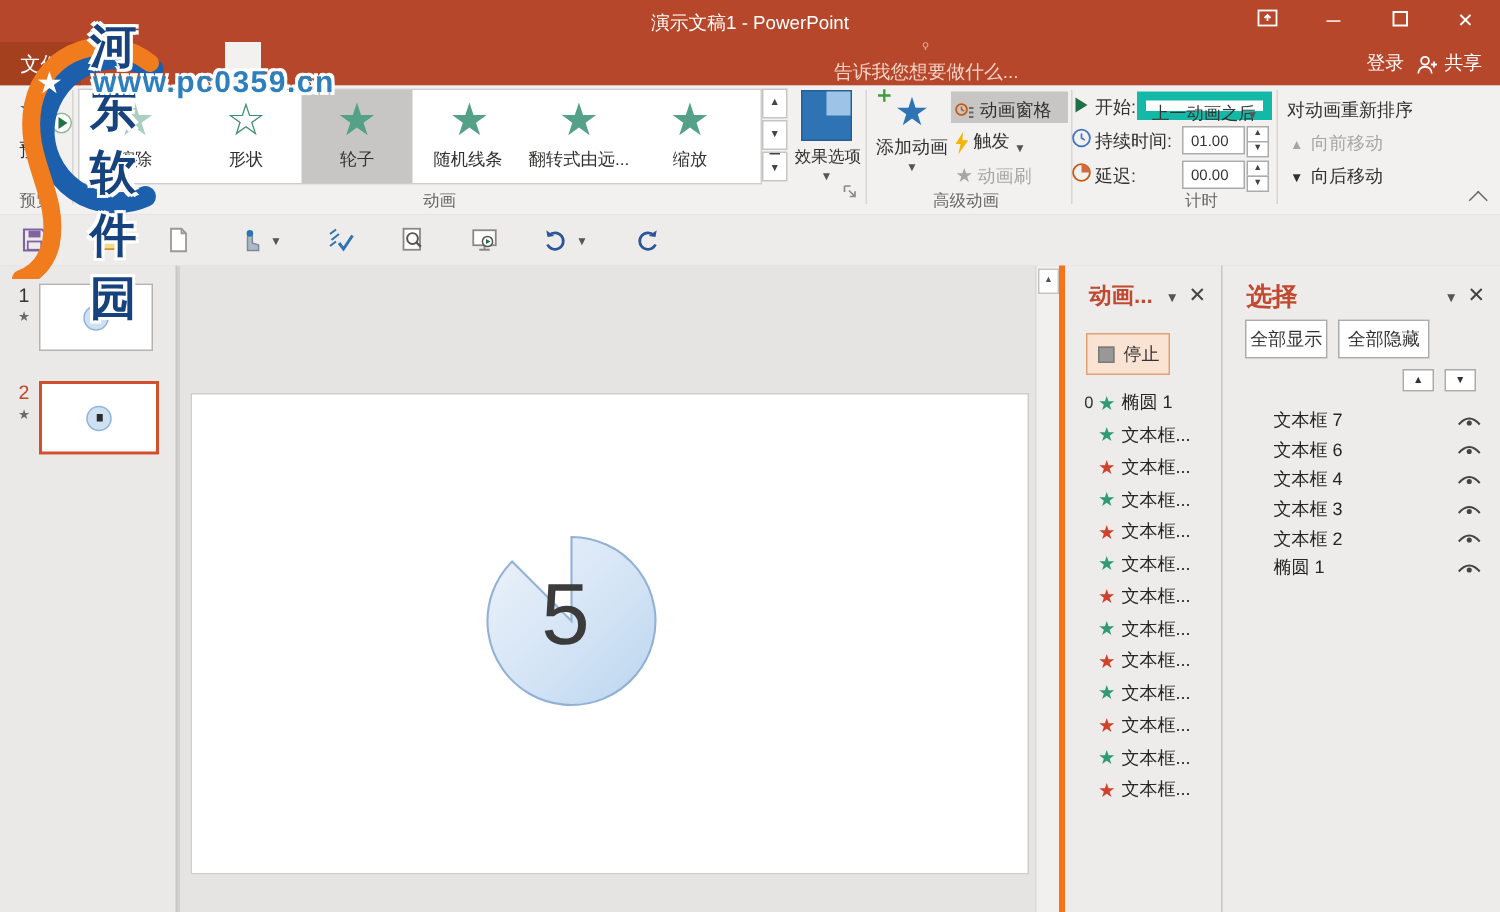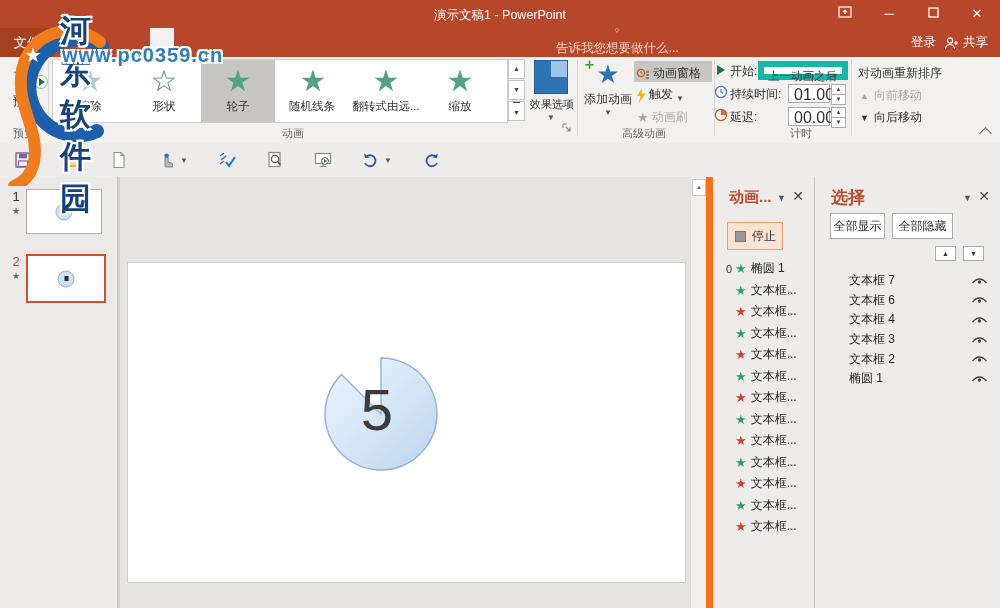--- a/index.html
+++ b/index.html
@@ -69,21 +69,21 @@
   #painter-btn{position:absolute;left:637px;top:51px;height:18px;display:flex;align-items:center;gap:3px;}
   .disabled, .disabled *{color:#A8A6A4 !important;}
   .dd{font-size:8px;color:#555;}
   
   .trow-label{position:absolute;font-size:12px;color:#323130;}
   #start-combo{position:absolute;left:758px;top:4px;width:90px;height:19px;background:#fff;
                border:6px solid #14b8a6;font-size:11.5px;color:#333;line-height:19px;
                padding-left:4px;box-sizing:border-box;}
   #start-combo .dd{position:absolute;right:3px;top:0;line-height:19px;}
   .numfield{position:absolute;left:788px;width:42px;height:19px;background:#fff;border:1px solid #ABABAB;
-            font-size:16px;color:#333;line-height:19px;padding-left:5px;box-sizing:border-box;}
+            font-size:10px;color:#333;line-height:19px;padding-left:5px;box-sizing:border-box;}
   .spinner{position:absolute;left:831px;width:15px;height:21px;}
   .spinner span{display:block;width:13px;height:9px;border:1px solid #ABABAB;background:#fff;
                 font-size:6px;text-align:center;line-height:8px;color:#444;margin-bottom:-1px;}
   #reorder-title{position:absolute;left:858px;top:8px;font-size:12px;color:#323130;}
   .movebtn{position:absolute;left:860px;font-size:12px;display:flex;align-items:center;gap:5px;color:#323130;}
   .movebtn .tri{font-size:9px;}
   #collapse-ribbon{position:absolute;left:981px;top:72px;width:8px;height:8px;
      border-top:1.6px solid #666;border-right:1.6px solid #666;transform:rotate(-45deg);}
   
   #qat{position:absolute;left:0;top:143px;width:1000px;height:34px;background:#EDECEB;
@@ -111,21 +111,21 @@
                 border:1px solid #CFCDCB;box-sizing:border-box;}
   #wheel-shape{position:absolute;left:194px;top:92px;width:118px;height:118px;}
   #shape-text{position:absolute;left:221px;top:118px;width:56px;text-align:center;
               font-size:58px;font-weight:400;color:#3b3b3b;line-height:1;}
   #vscroll{position:absolute;left:690px;top:177px;width:16px;height:431px;background:#F1F0EF;
            border-left:1px solid #DADAD8;box-sizing:border-box;}
   #vscroll-up{position:absolute;left:1px;top:2px;width:12px;height:15px;background:#fff;
               border:1px solid #C6C4C2;font-size:6px;color:#555;text-align:center;line-height:14px;}
   
   #anim-pane{position:absolute;left:706px;top:177px;width:108px;height:431px;background:#EDECEB;
-             border-left:7px solid #f97316;box-sizing:border-box;}
+             border-left:4px solid #f97316;box-sizing:border-box;}
   .pane-title{font-size:15px;font-weight:bold;color:#C0492F;}
   #anim-title{position:absolute;left:16px;top:11px;}
   .pane-dd{position:absolute;font-size:9px;color:#555;}
   .pane-x{position:absolute;font-size:14px;color:#444;}
   #stop-button{position:absolute;left:14px;top:45px;width:56px;height:28px;background:#FBE3D4;
                border:1px solid #E3A076;display:flex;align-items:center;gap:6px;padding-left:7px;
                box-sizing:border-box;font-size:12px;color:#333;}
   #stop-button .sq{width:9px;height:9px;background:#9a9896;border:1px solid #7c7a78;}
   #anim-list{position:absolute;left:10px;top:81px;right:2px;}
   .anim-row{display:flex;align-items:center;height:21.5px;}

